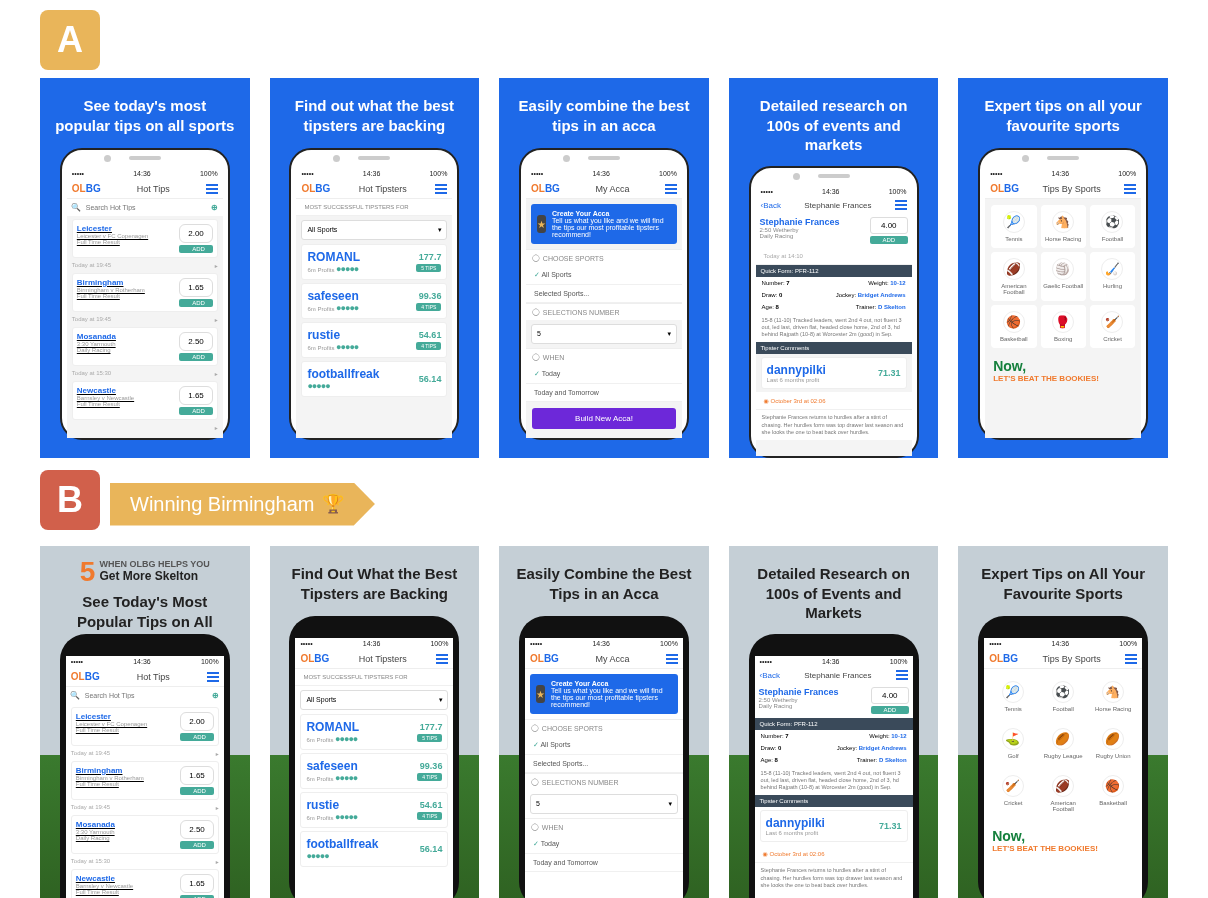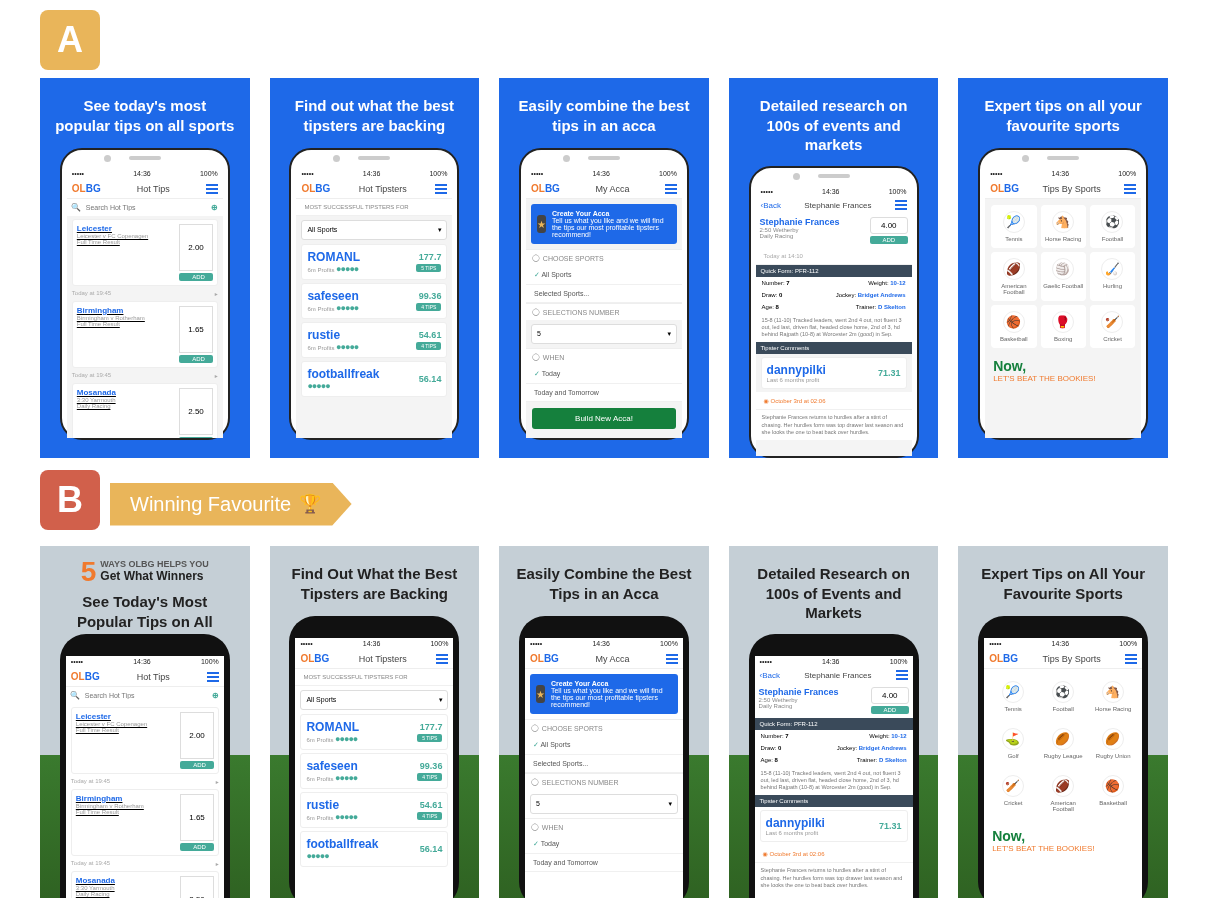--- a/index.html
+++ b/index.html
@@ -33,45 +33,45 @@
 .title { font-size:9px; color:#444; }
 .hamb { width:12px; height:10px; background:linear-gradient(#1e69e8 2px,transparent 2px,transparent 4px,#1e69e8 4px,#1e69e8 6px,transparent 6px,transparent 8px,#1e69e8 8px); }
 .searchrow { display:flex; align-items:center; padding:4px 5px; gap:4px; background:#fff; }
 .searchrow input { flex:1; border:none; font-size:7px; color:#aaa; background:transparent; }
 .plus { color:#4a9; font-weight:800; }
 .tiprow { background:#fff; margin:3px 5px; padding:4px; display:flex; justify-content:space-between; border:1px solid #eee; border-radius:3px; }
 .tiprow .left { flex:1;text-decoration:underline; }
 .tiprow .name { color:#1e69e8; font-weight:700; font-size:8px; }
 .tiprow .sub { color:#999; font-size:6px; }
 .tiprow .right { text-align:right; }
-.tiprow .odds { border:1px solid #ddd; padding:18px 8px; border-radius:0; font-size:8px; display:inline-block; }
+.tiprow .odds { border:1px solid #ddd; padding:4px 8px; border-radius:6px; font-size:8px; display:inline-block; }
 .tiprow .add { background:#4a9; color:#fff; font-size:6px; padding:1px 8px; border-radius:2px; margin-top:2px; }
 .footrow { display:flex; justify-content:space-between; padding:1px 5px; font-size:6px; color:#aaa; }
 .tipster { background:#fff; margin:3px 5px; padding:5px; display:flex; justify-content:space-between; align-items:center; border:1px solid #eee; border-radius:3px; }
 .tipster .nm { color:#1e69e8; font-weight:700; font-size:12px; }
 .tipster .pf { color:#999; font-size:6px; }
 .dots { color:#4a9; letter-spacing:-1px; font-size:9px; }
 .tipster .val { color:#4a9; font-weight:700; font-size:9px; text-align:right; }
 .tipster .btn { background:#4a9; color:#fff; font-size:5px; padding:1px 5px; border-radius:2px; display:inline-block; margin-top:2px; }
 .bluebox { background:#1e69e8; color:#fff; margin:5px; padding:6px; border-radius:3px; display:flex; gap:6px; align-items:center; }
 .star { width:18px; height:18px; background:#444; border-radius:3px; display:flex; align-items:center; justify-content:center; color:#e9b55a; font-size:10px; }
 .bluebox .txt { font-size:7px; }
 .bluebox .t1 { font-weight:700; }
 .section { padding:4px 6px; font-size:7px; color:#888; border-top:1px solid #eee; background:#fff; display:flex; align-items:center; gap:3px; }
 .chk { color:#4a9; }
 .item { padding:5px 8px; font-size:7px; background:#fff; border-bottom:1px solid #f0f0f0; color:#555; }
-.greenbtn { background:#15803d; color:#fff; text-align:center; padding:6px; margin:6px; border-radius:3px; font-size:8px; }
+.greenbtn { background:#6d28d9; color:#fff; text-align:center; padding:6px; margin:6px; border-radius:3px; font-size:8px; }
 .selectrow { margin:4px 5px; padding:5px; background:#fff; border:1px solid #ddd; border-radius:3px; font-size:7px; display:flex; justify-content:space-between; }
 .grid3 { display:grid; grid-template-columns:repeat(3,1fr); gap:4px; padding:6px; }
 .sportcell { background:#fff; border-radius:4px; padding:6px 2px; text-align:center; }
 .sportcell .ic { width:22px; height:22px; border-radius:50%; margin:0 auto 3px; display:flex; align-items:center; justify-content:center; font-size:12px; border:1px solid #eee; }
 .sportcell .lbl { font-size:6px; color:#666; }
 .nowtxt { padding:4px 8px; }
 .nowtxt .n1 { color:#15803d; font-weight:800; font-size:14px; }
-.nowtxt .n2 { color:#f07a2e; font-weight:400; font-size:8px; }
+.nowtxt .n2 { color:#f07a2e; font-weight:700; font-size:8px; }
 .detailhead { display:flex; justify-content:space-between; padding:4px; background:#fff; }
 .detailhead .nm { color:#1e69e8; font-weight:700; font-size:9px; }
 .detailhead .sm { font-size:6px; color:#888; }
 .darkbar { background:#3a4a5a; color:#fff; padding:3px 5px; font-size:6px; }
 .statrow { display:flex; justify-content:space-between; padding:3px 6px; font-size:6px; background:#fff; }
 .para { padding:4px 6px; font-size:5.5px; color:#777; line-height:1.3; background:#fff; }
 .backrow { display:flex; align-items:center; padding:3px 5px; background:#fff; font-size:8px; color:#1e69e8; }
 </style>
 </head>
 <body>
@@ -355,29 +355,29 @@
           </div>
         <div class="nowtxt"><span class="n1">Now,</span><br><span class="n2">LET'S BEAT THE BOOKIES!</span></div>
       </div>
     </div>
   </div>
 </div>
 
 <div class="header-b">
   <div class="tag tag-b">B</div>
   <div class="ribbon">
-      <span>Winning Favourite</span>
+      <span>Winning Birmingham</span>
       <span class="trophy">🏆</span>
     </div>
 </div>
 
 <div class="row">
 
   <div class="card card-sport">
-    <div class="pre-head"><span class="pre-num">5</span><span class="pre-txt"><span>WAYS OLBG HELPS YOU</span><br><span class="big">Get What Winners</span></span></div>
+    <div class="pre-head"><span class="pre-num">5</span><span class="pre-txt"><span>WHEN OLBG HELPS YOU</span><br><span class="big">Get More Skelton</span></span></div>
     <div class="head head-dark" style="padding-top:4px;min-height:40px">See Today's Most Popular Tips on All Sports</div>
     <div class="phone phone-black">
       <div class="screen">
         <div class="statusbar">
             <span>•••••</span>
             <span>14:36</span>
             <span>100%</span>
           </div>
         <div class="appbar">
             <span class="logo"><span class="o">OL</span><span class="l">BG</span></span>

